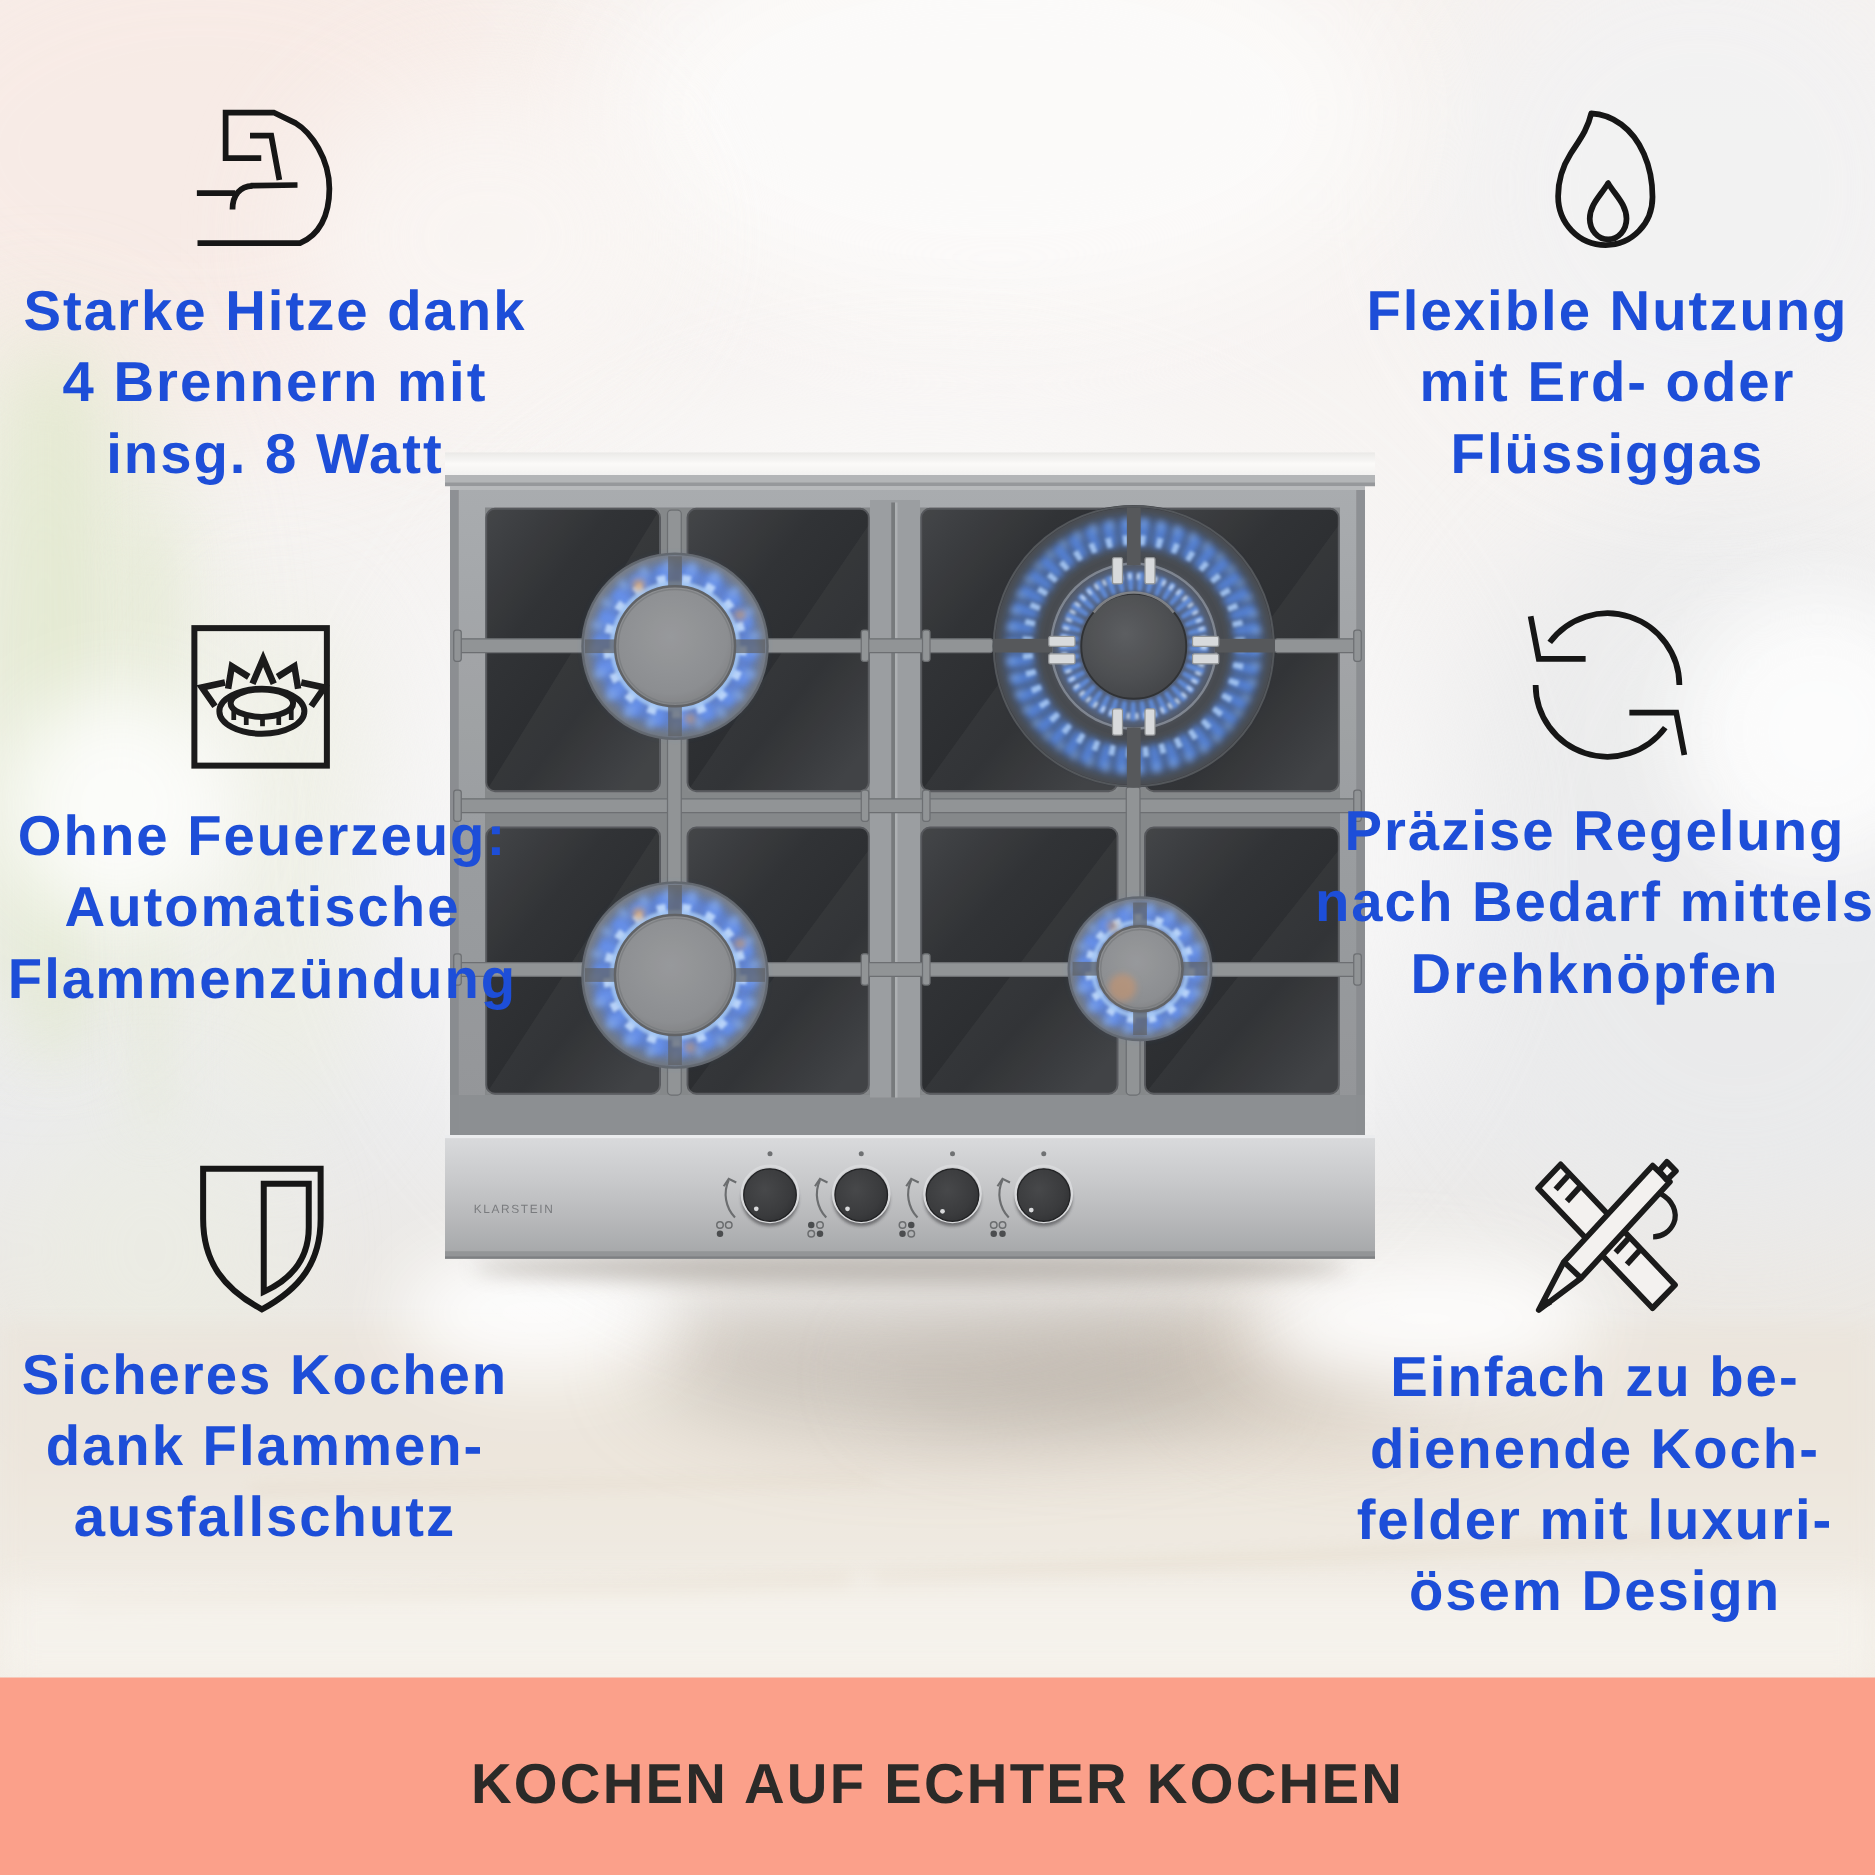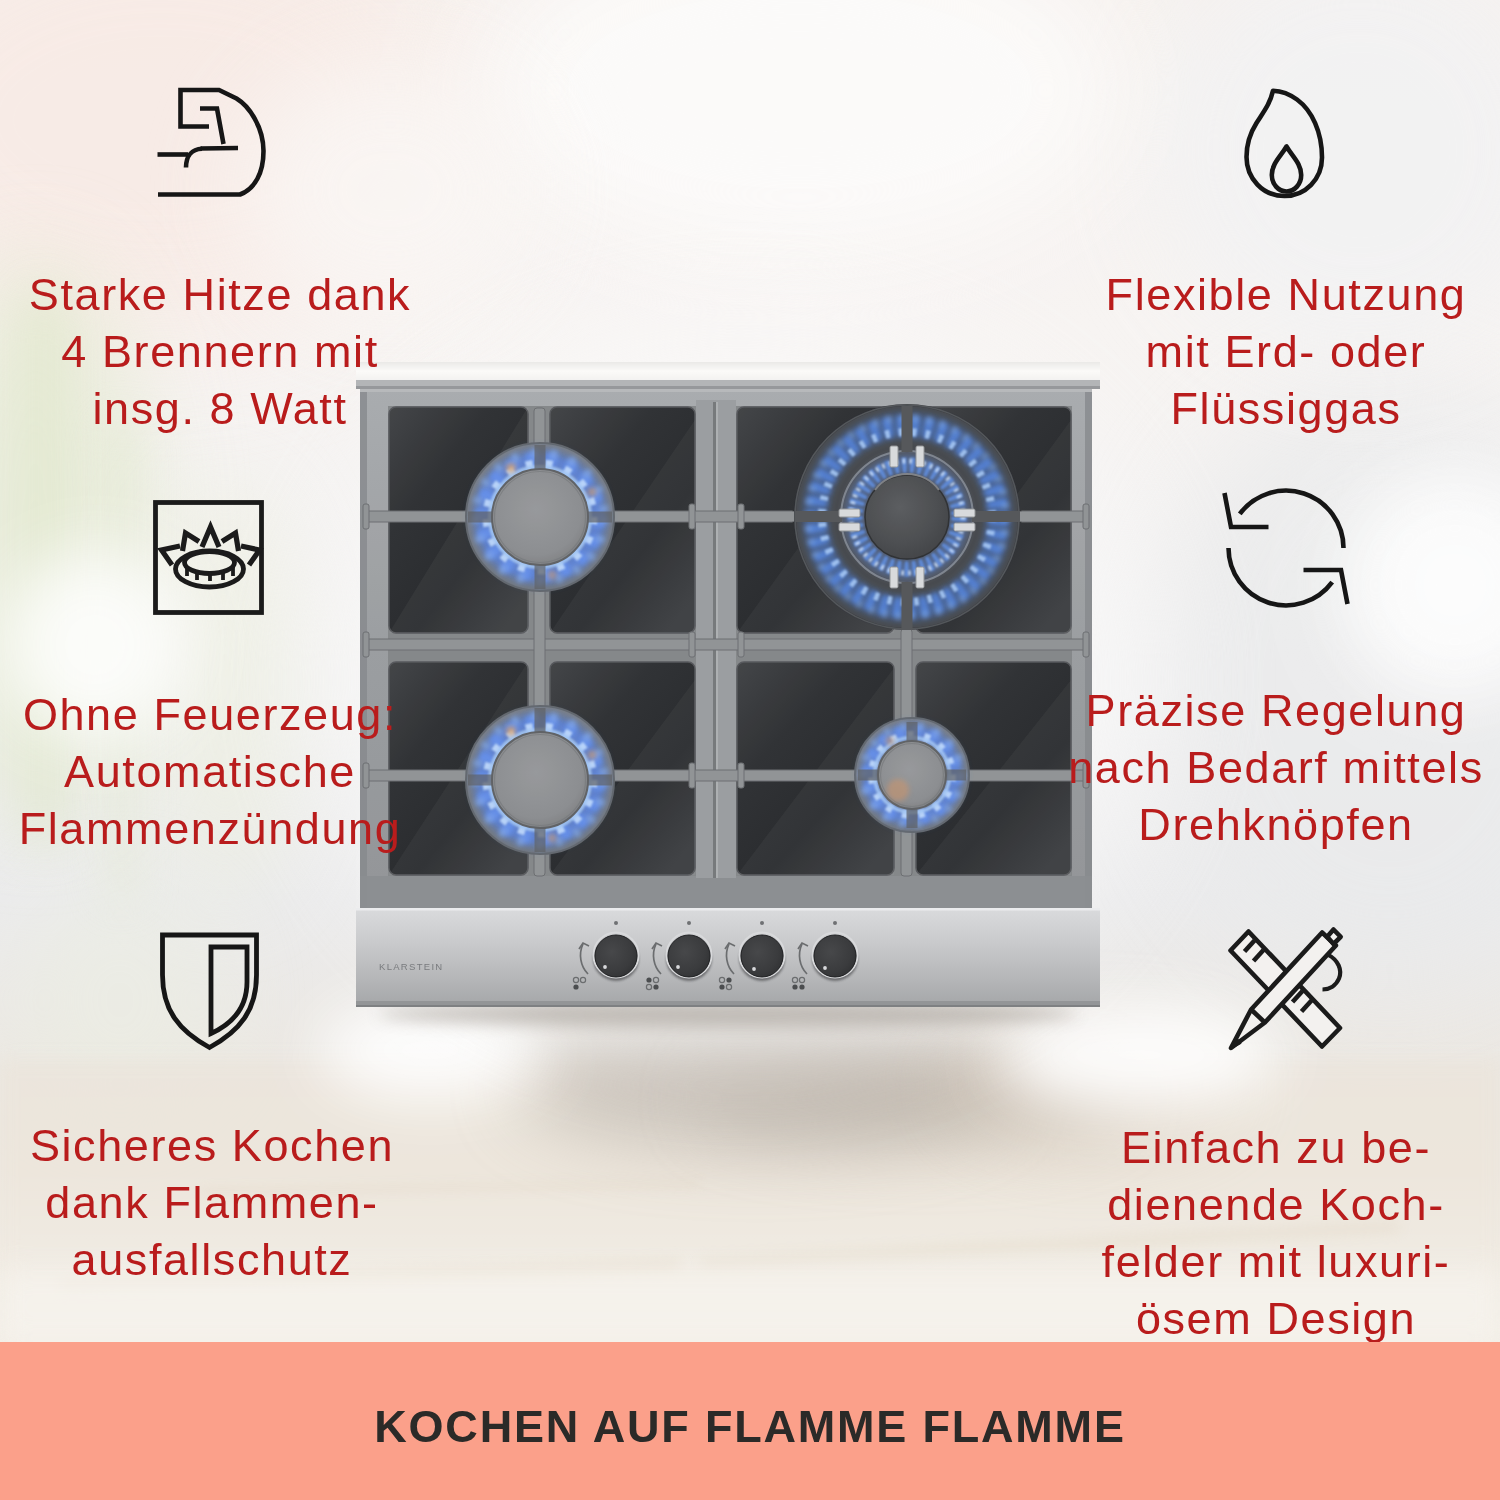--- a/index.html
+++ b/index.html
@@ -1,21 +1,21 @@
 <!DOCTYPE html>
 <html><head>
 <meta charset="utf-8">
 <style>
   html,body{margin:0;padding:0;}
   body{width:1500px;height:1500px;overflow:hidden;position:relative;
        font-family:"Liberation Sans",sans-serif;background:#f4f1ee;}
   .abs{position:absolute;}
   .blob{position:absolute;border-radius:50%;}
-  .feat{position:absolute;text-align:center;color:#b91c1c;
-        font-size:45px;line-height:57px;font-weight:400;letter-spacing:1.6px;margin-top:46px;}
+  .feat{position:absolute;text-align:center;color:#1d4ed8;
+        font-size:45px;line-height:57px;font-weight:700;letter-spacing:1.6px;}
 </style>
 </head>
 <body>
 
 <div class="abs" style="left:0;top:0;width:1500px;height:1500px;
   background:linear-gradient(180deg,#f6f1ee 0%,#f7f4f2 22%,#f2f1f1 45%,#ebebec 60%,#ece7df 75%,#f1ece4 88%,#f5f1ea 100%);"></div>
 
 <div id="bgblobs" class="abs" style="left:0;top:0;width:1500px;height:1500px;">
 
   <div class="blob" style="left:-150px;top:-100px;width:620px;height:440px;background:#f8e9e3;filter:blur(60px);opacity:.75;"></div>
@@ -425,13 +425,13 @@
     <path d="M 1231,1048 L 1238,1040 L 1240.5,1043 Z" fill="#1b1b1b" stroke-width="2"></path>
   </svg>
 
   <div class="feat" style="left:1046px;top:1073px;width:460px;">Einfach zu be-<br>dienende Koch-<br>felder mit luxuri-<br>ösem Design</div>
 
 </div>
 
 <div class="abs" style="left:0;top:1342px;width:1500px;height:158px;background:#fba08a;"></div>
 
 <div class="abs" style="left:0;top:1401px;width:1500px;text-align:center;
-  font-size:45px;font-weight:bold;color:#2b2a28;letter-spacing:1.8px;">KOCHEN AUF FLAMME FLAMME</div>
+  font-size:45px;font-weight:bold;color:#2b2a28;letter-spacing:1.8px;">KOCHEN AUF ECHTER KOCHEN</div>
 
 </body></html>

